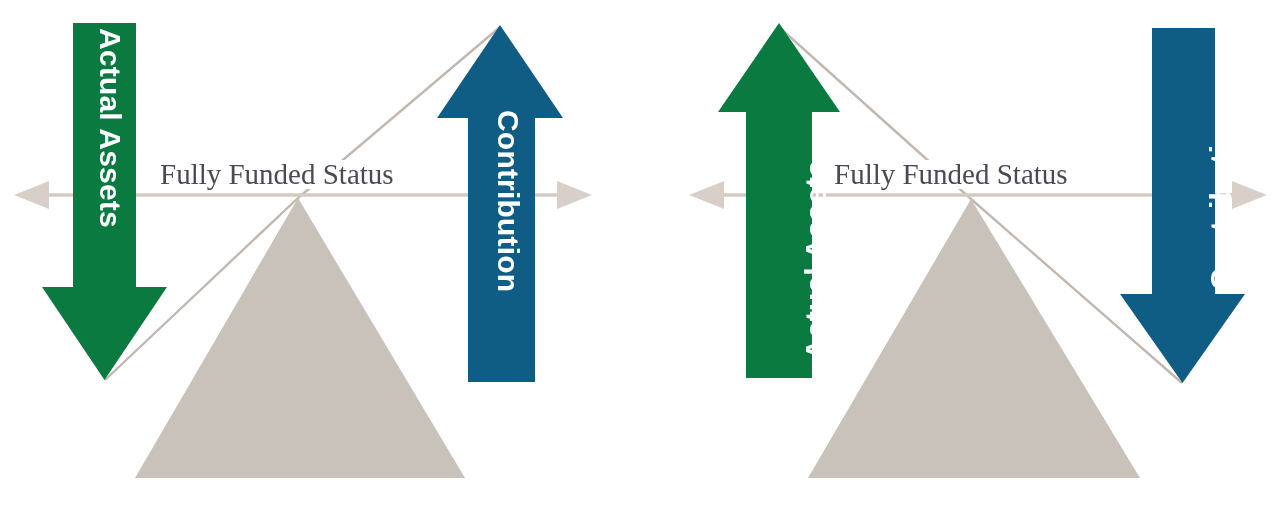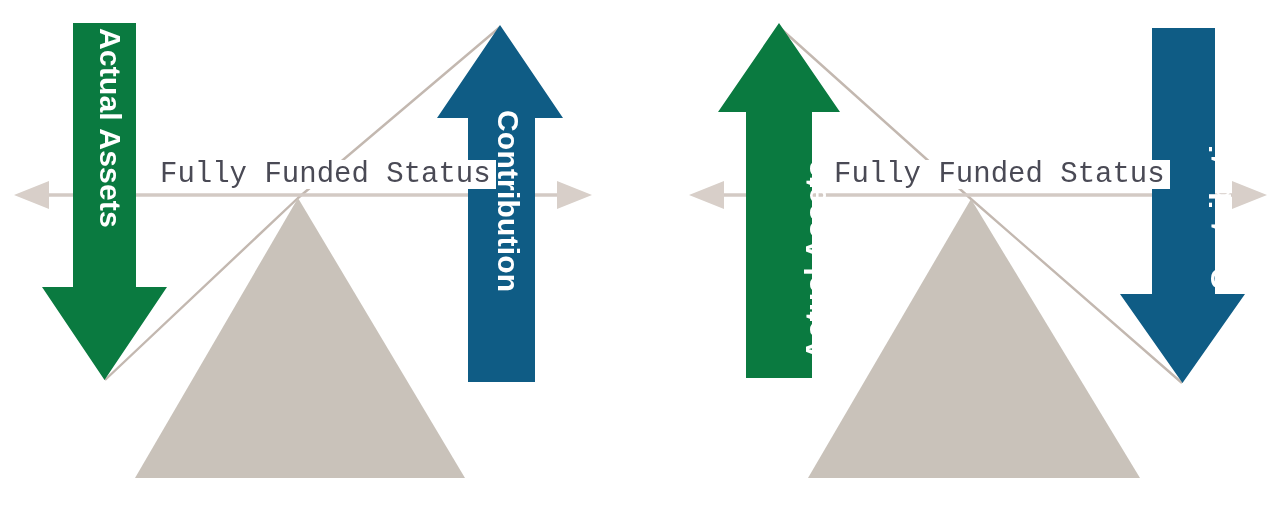--- a/index.html
+++ b/index.html
@@ -55,21 +55,21 @@
   }
   .label-up {   
     transform: rotate(-90deg);
   }
 
   
   .beam-caption {
     position: absolute;
     white-space: nowrap;
     color: #4a4a55;
-    font-family: Liberation Mono, monospace;
+    font-family: Liberation Serif, serif;
     font-weight: normal;
     font-size: 29px;
     line-height: 1;
     background: #ffffff;
     padding: 0 5px;
   }
 </style>
 </head>
 <body>
 

